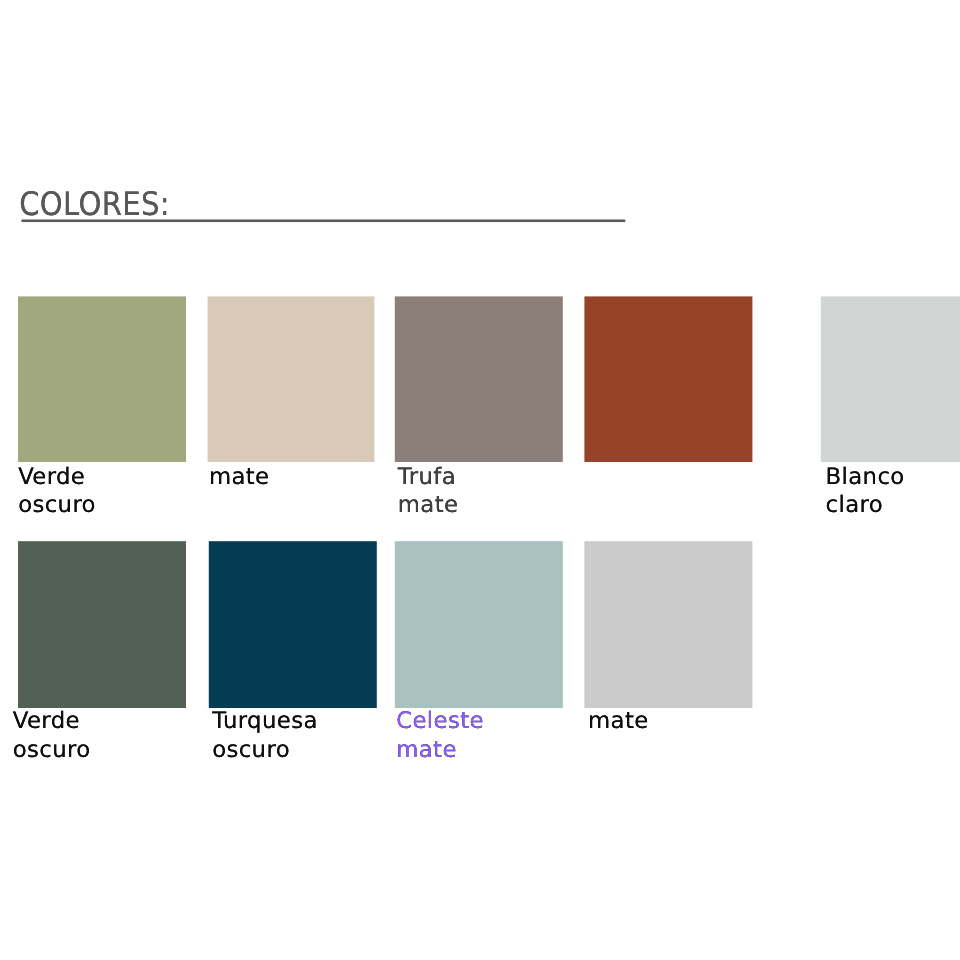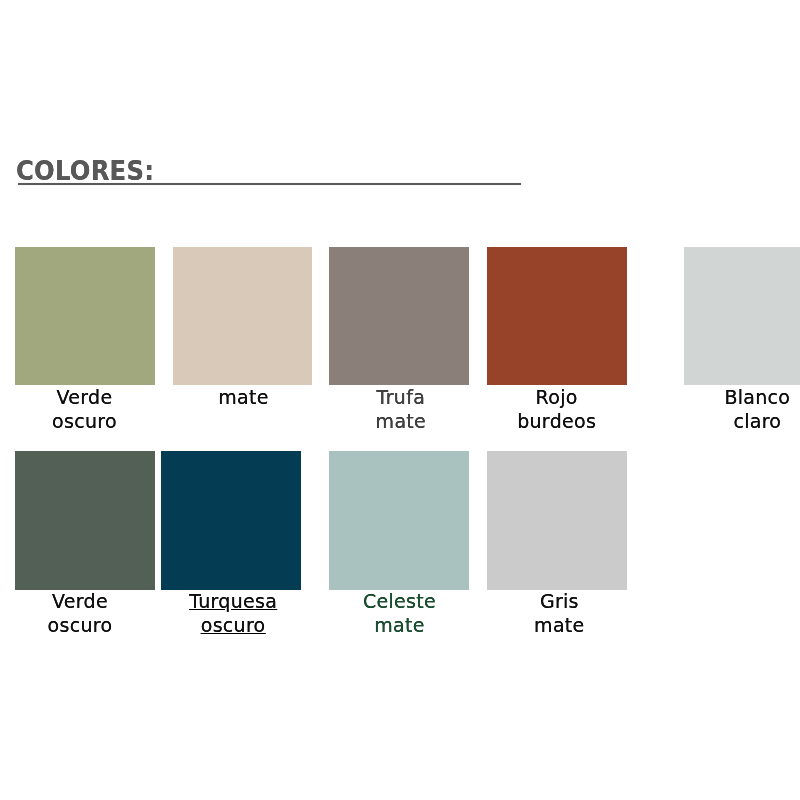--- a/index.html
+++ b/index.html
@@ -25,21 +25,21 @@
     left: 17px;
     top: 157px;
     width: 760px;
     height: 40px;
   }
   .title-text {
     position: absolute;
     left: -1px;
     top: 0;
     font-family: "DejaVu Sans Condensed", "DejaVu Sans", sans-serif;
-    font-weight: bold;
+    font-weight: normal;
     font-size: 27px;
     letter-spacing: 0.25px;
     color: #585858;
     text-shadow: 0 0 0.4px #585858;
     line-height: 27px;
     white-space: nowrap;
   }
   .title-rule {
     position: absolute;
     left: 0.5px;
@@ -48,21 +48,20 @@
     height: 2px;
     background: #5a5a5a;
     box-shadow: 0 0.1px 0.7px 0 rgba(90,90,90,0.6);
   }
 
   .grid { position: absolute; left: 0; top: 0; width: 800px; height: 800px; }
   .cell { position: absolute; }
   .swatch { width: 139.5px; height: 138.5px; }
   .label {
     width: 139px;
-    text-align: center;
     font-family: "DejaVu Sans", sans-serif;
     font-size: 19px;
     letter-spacing: 0.3px;
     text-indent: 0.3px;
     line-height: 24px;
     color: #0f0f0f;
     text-shadow: 0 0 0.35px #0f0f0f;
     margin-top: 0px;
   }
 </style>
@@ -93,56 +92,51 @@
     </div>
     <div class="cell" style="left:329.2px; top:246.5px;">
       <div class="swatch" style="background-color: rgb(138, 127, 121);"></div>
       <div class="label" style="margin-left: 2px; color: #404040;">
         <div>Trufa</div>
         <div>mate</div>
       </div>
     </div>
     <div class="cell" style="left:487.3px; top:246.5px;">
       <div class="swatch" style="background-color: rgb(150, 67, 42);"></div>
-      <div class="label" style="margin-left: -0.3px; color: rgb(15, 15, 15);">
-        <div>Rojo</div>
-        <div>burdeos</div>
-      </div>
     </div>
     <div class="cell" style="left:644.2px; top:246.5px;padding-left:40px;">
       <div class="swatch" style="background-color: rgb(209, 214, 213);"></div>
       <div class="label" style="margin-left: 3.5px; color: rgb(15, 15, 15);">
         <div>Blanco</div>
         <div>claro</div>
       </div>
     </div>
 
     <div class="cell" style="left:15px; top:451.3px;">
       <div class="swatch" style="background-color: rgb(82, 96, 85);"></div>
       <div class="label" style="margin-left: -4.7px; margin-top: -0.9px; color: rgb(15, 15, 15);">
         <div>Verde</div>
         <div>oscuro</div>
       </div>
     </div>
-    <div class="cell" style="left:161px; top:451.3px;text-decoration:underline;">
+    <div class="cell" style="left:174px; top:451.3px;">
       <div class="swatch" style="background-color: rgb(4, 60, 83);"></div>
       <div class="label" style="margin-left: 2.5px; margin-top: -0.9px; color: rgb(15, 15, 15);">
         <div>Turquesa</div>
         <div>oscuro</div>
       </div>
     </div>
     <div class="cell" style="left:329.2px; top:451.3px;">
       <div class="swatch" style="background-color: rgb(169, 193, 191);"></div>
-      <div class="label" style="margin-left: 0.7px; margin-top: -0.9px; color: #14532d;">
+      <div class="label" style="margin-left: 0.7px; margin-top: -0.9px; color: #8b5cf6;">
         <div>Celeste</div>
         <div>mate</div>
       </div>
     </div>
     <div class="cell" style="left:487.3px; top:451.3px;">
       <div class="swatch" style="background-color: rgb(203, 203, 203);"></div>
       <div class="label" style="margin-left: 2.4px; margin-top: -0.9px; color: rgb(15, 15, 15);">
-        <div>Gris</div>
         <div>mate</div>
       </div>
     </div>
   </div>
 
 </div>
 
 </body></html>

